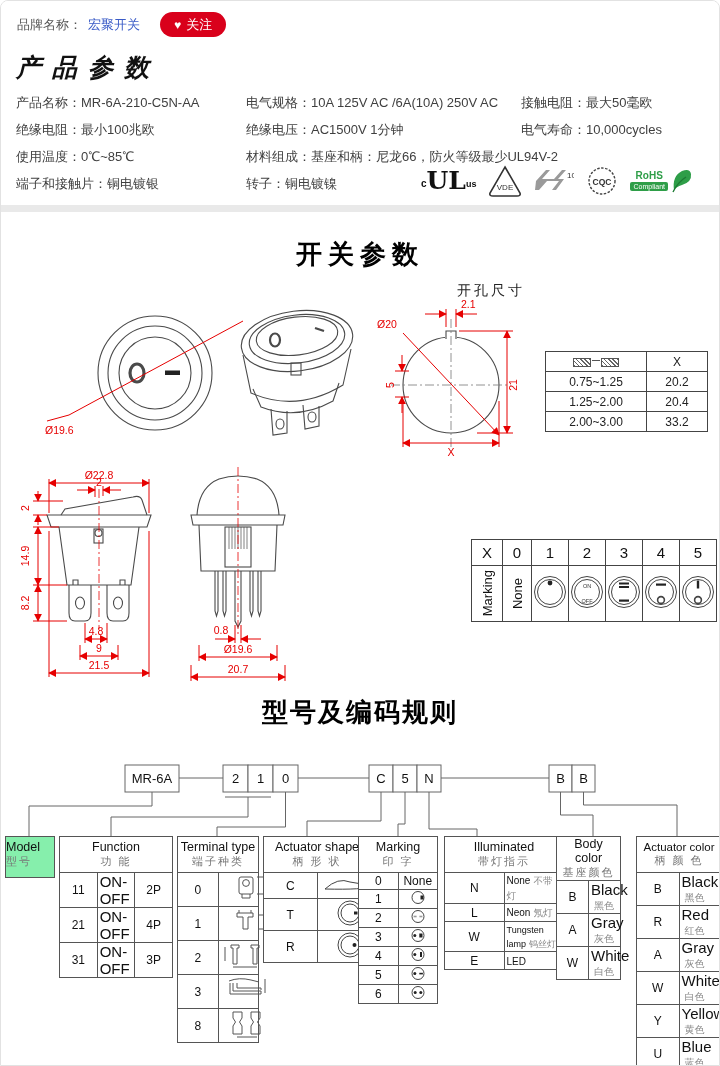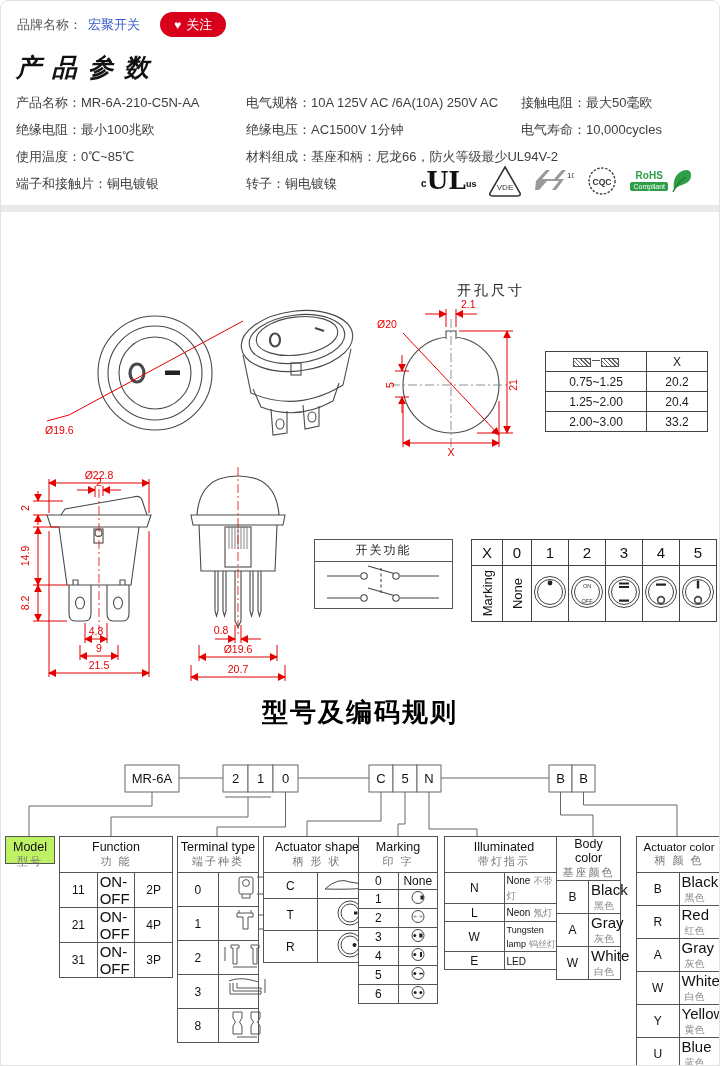--- a/index.html
+++ b/index.html
@@ -52,21 +52,21 @@
   .vtext{writing-mode:vertical-rl;transform:rotate(180deg);font-size:13px;color:#111;margin:0 auto;}
   
   table.ct{position:absolute;border-collapse:collapse;background:#fff;font-size:12px;color:#222;table-layout:fixed;}
   table.ct td,table.ct th{border:1px solid #555;padding:0 2px;vertical-align:middle;}
   .thead-en{font-size:12.5px;color:#111;font-weight:normal;}
   .thead-cn{font-size:11px;color:#777;letter-spacing:2px;}
   .code-cell{text-align:center;font-size:12px;color:#111;}
   .en-l{font-size:15px;color:#111;}
   .cn-l{font-size:10px;color:#888;margin-left:3px;}
   .hdrbox{text-align:center;}
-  .modelbox{position:absolute;left:4px;top:835px;width:50px;height:28px;border:1px solid #555;box-sizing:border-box;text-align:center;background:#bef264;}
+  .modelbox{position:absolute;left:4px;top:835px;width:50px;height:42px;border:1px solid #555;box-sizing:border-box;text-align:left;background:#86efac;}
 </style>
 </head>
 <body>
 
 <div id="page">
 
   <svg width="0" height="0" style="position:absolute">
     <defs>
       <marker id="arr" viewBox="0 0 10 10" refX="9" refY="5" markerWidth="8" markerHeight="8" orient="auto-start-reverse">
         <path d="M0,0L10,5L0,10z" fill="#e60000"></path>
@@ -122,20 +122,21 @@
       </div>
       <svg width="22" height="26" viewBox="0 0 22 26">
         <path d="M4,22 Q2,8 12,3 Q20,0 21,6 Q22,14 12,17 Q6,19 4,22 Z" fill="#2e9e48"></path>
         <path d="M3,24 Q8,14 16,9" stroke="#1c7a33" stroke-width="1.4" fill="none"></path>
       </svg>
     </div>
   </div>
 
   <div class="divider"></div>
 
+  <div class="big-title" style="top:236px">开关参数</div>
 
   <svg class="abs" style="left:42px;top:290px" width="215" height="172" viewBox="0 0 215 172">
     <g class="draw">
       <circle cx="112" cy="82" r="57"></circle>
       <circle cx="112" cy="82" r="47"></circle>
       <circle cx="112" cy="82" r="36"></circle>
       <ellipse cx="94" cy="82" rx="7" ry="9" stroke-width="3.2"></ellipse>
       <rect x="122" y="79.5" width="15" height="4.5" fill="#222" stroke="none"></rect>
     </g>
     <line class="dim" x1="26" y1="124" x2="200" y2="30"></line>
@@ -281,38 +282,20 @@
     <line class="dim" x1="12" y1="192" x2="12" y2="208"></line>
     <line class="dim" x1="90" y1="192" x2="90" y2="208"></line>
     <line class="dim" x1="12" y1="204" x2="90" y2="204" marker-start="url(#arr)" marker-end="url(#arr)"></line>
     <text class="dimtxt" x="51" y="200" text-anchor="middle">Ø19.6</text>
     <line class="dim" x1="4" y1="212" x2="4" y2="228"></line>
     <line class="dim" x1="98" y1="212" x2="98" y2="228"></line>
     <line class="dim" x1="4" y1="224" x2="98" y2="224" marker-start="url(#arr)" marker-end="url(#arr)"></line>
     <text class="dimtxt" x="51" y="220" text-anchor="middle">20.7</text>
   </svg>
 
-  <div id="funcbox">
-    <div class="t">开关功能</div>
-    <svg width="137" height="46" viewBox="0 0 137 46">
-      <g stroke="#444" fill="none" stroke-width="1.1">
-        <line x1="12" y1="14" x2="45" y2="14"></line>
-        <circle cx="49" cy="14" r="3.2"></circle>
-        <circle cx="81" cy="14" r="3.2"></circle>
-        <line x1="85" y1="14" x2="124" y2="14"></line>
-        <line x1="79" y1="11.5" x2="53" y2="4"></line>
-        <line x1="12" y1="36" x2="45" y2="36"></line>
-        <circle cx="49" cy="36" r="3.2"></circle>
-        <circle cx="81" cy="36" r="3.2"></circle>
-        <line x1="85" y1="36" x2="124" y2="36"></line>
-        <line x1="79" y1="33.5" x2="53" y2="26"></line>
-        <line x1="66" y1="6" x2="66" y2="31" stroke-dasharray="3 2.5"></line>
-      </g>
-    </svg>
-  </div>
 
   <table class="mt">
     <tbody>
         <tr>
       <td class="hd" style="width:30px">X</td>
       <td class="hd" style="width:28px">0</td>
       <td class="hd" style="width:35px">1</td>
       <td class="hd" style="width:35px">2</td>
       <td class="hd" style="width:35px">3</td>
       <td class="hd" style="width:35px">4</td>

